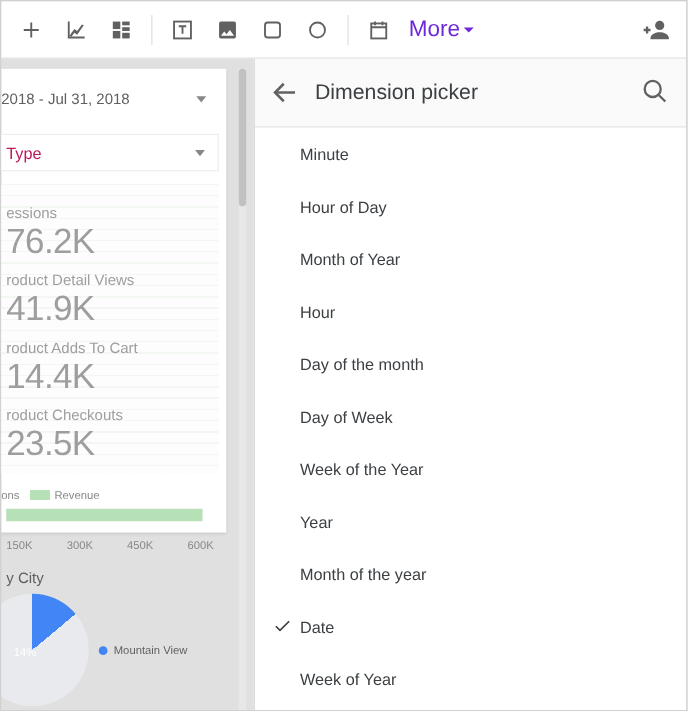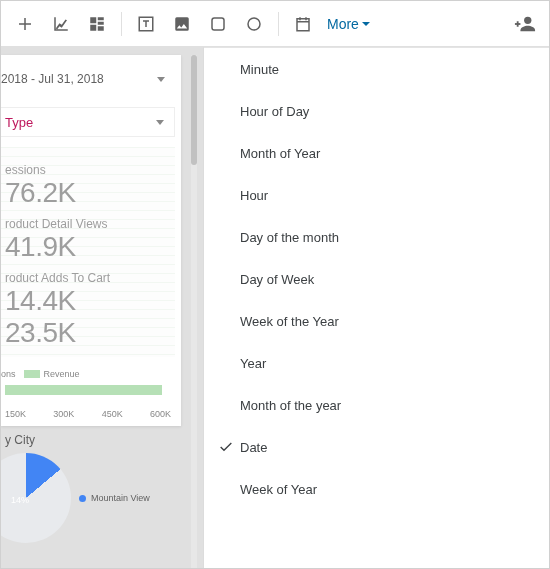--- a/index.html
+++ b/index.html
@@ -1,20 +1,20 @@
 <!DOCTYPE html>
 <html><head>
 <meta charset="utf-8">
 <style>
   * { box-sizing: border-box; margin: 0; padding: 0; font-family: "Helvetica Neue", Arial, sans-serif; }
   body { width: 550px; height: 569px; background: #e0e0e0; overflow: hidden; position: relative; border: 1px solid #d0d0d0; }
   .toolbar { height: 46px; background: #fff; border-bottom: 1px solid #e0e0e0; display: flex; align-items: center; padding: 0 6px; }
   .tb-btn { width: 36px; height: 36px; display: flex; align-items: center; justify-content: center; color: #616161; cursor: pointer; }
   .tb-sep { width: 1px; height: 24px; background: #e0e0e0; margin: 0 6px; }
-  .more { display: flex; align-items: center; color: #0369a1; font-size: 14px; padding: 0 6px; cursor: pointer; }
+  .more { display: flex; align-items: center; color: #6d28d9; font-size: 18px; padding: 0 6px; cursor: pointer; }
   .more svg.caret { margin-left: 2px; }
   .spacer { flex: 1; }
 
   .content { position: relative; height: 523px; }
   .canvas { position: absolute; left: 0; top: 8px; width: 180px; height: 371px; background: #fff; box-shadow: 0 1px 3px rgba(0,0,0,.1); padding: 10px 6px 26px 0; }
 
   .date-sel { height: 28px; display: flex; align-items: center; justify-content: space-between; padding: 0 10px 0 0; color: #5f5f5f; font-size: 12px; }
   .type-sel { height: 30px; margin-top: 14px; display: flex; align-items: center; justify-content: space-between; border: 1px solid #eee; border-left: none; padding: 0 10px 0 4px; color: #be185d; font-size: 13px; background: #fff; }
   .arrow-down-sm { width: 0; height: 0; border-left: 4px solid transparent; border-right: 4px solid transparent; border-top: 5px solid #888; }
 
@@ -133,20 +133,21 @@
       <div class="arrow-down-sm"></div>
     </div>
 
     <div class="score">
       <div class="metric-label">essions</div>
       <div class="metric-val">76.2K</div>
       <div class="metric-label">roduct Detail Views</div>
       <div class="metric-val">41.9K</div>
       <div class="metric-label">roduct Adds To Cart</div>
       <div class="metric-val">14.4K</div>
+      <div class="metric-label">roduct Checkouts</div>
       <div class="metric-val">23.5K</div>
     </div>
 
     <div class="legend">
       <span>ons</span>
       <div class="leg-sw"></div>
       <span>Revenue</span>
     </div>
     <div class="barrow" style="width:90%"></div>
 
@@ -163,20 +164,35 @@
       <div class="pie-label">14%</div>
       <div class="pie-legend">Mountain View</div>
     </div>
   </div>
 
   <div class="scrollbar">
     <div class="thumb"></div>
   </div>
 
   <div class="panel">
+    <div class="panel-head">
+      <div class="back">
+        <svg width="24" height="24" viewBox="0 0 24 24" fill="none" stroke="currentColor" stroke-width="2">
+            <line x1="20" y1="12" x2="4" y2="12"></line>
+            <polyline points="11 5 4 12 11 19"></polyline>
+          </svg>
+      </div>
+      <div class="panel-title">Dimension picker</div>
+      <div class="search">
+        <svg width="22" height="22" viewBox="0 0 24 24" fill="none" stroke="currentColor" stroke-width="2">
+            <circle cx="10" cy="10" r="7"></circle>
+            <line x1="21" y1="21" x2="15" y2="15"></line>
+          </svg>
+      </div>
+    </div>
     <div class="panel-body" id="dim-list">
         <div class="dim">
           <span>Minute</span>
         </div>
         <div class="dim">
           <span>Hour of Day</span>
         </div>
         <div class="dim">
           <span>Month of Year</span>
         </div>

